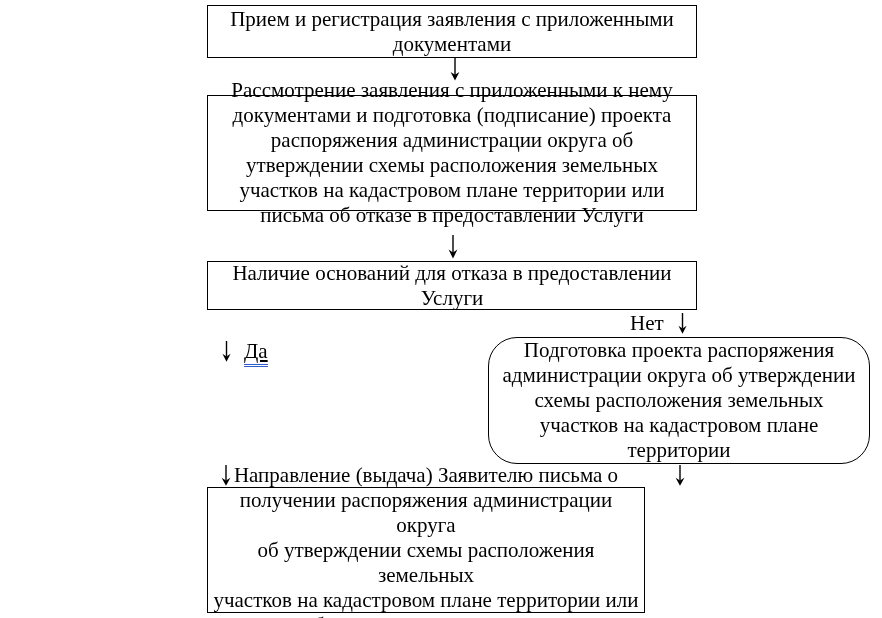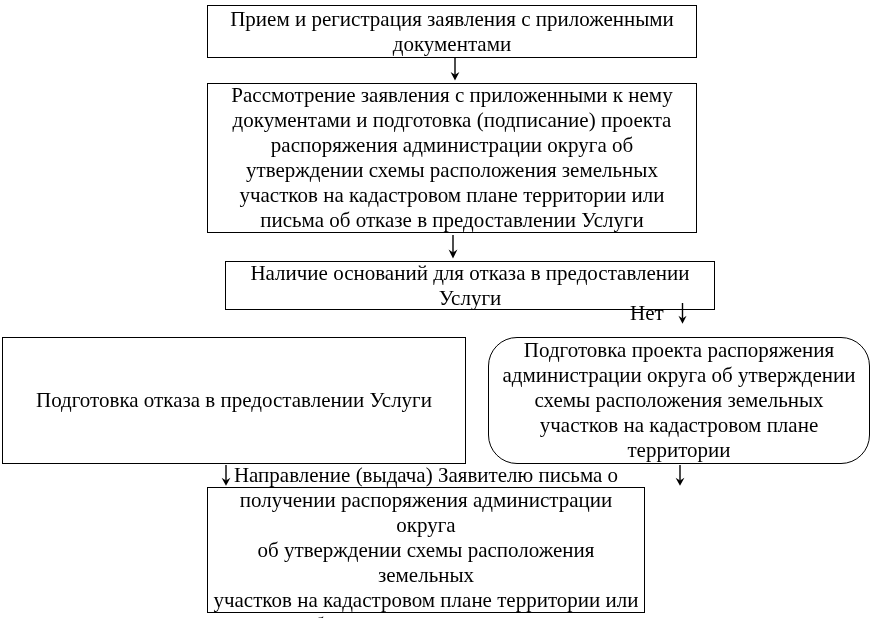--- a/index.html
+++ b/index.html
@@ -20,40 +20,40 @@
     border: 1.5px solid #000000;
     background: #ffffff;
     display: flex;
     align-items: center;
     justify-content: center;
     text-align: center;
     white-space: pre-line;
     padding: 0 2px;
   }
   .node-intake        { left: 207px; top: 5px;   width: 490px; height: 53px; }
-  .node-review        { left: 207px; top: 83px;  width: 490px; height: 150px; }
-  .node-decision      { left: 207px; top: 261px; width: 490px; height: 49px; margin-left: 18px; }
+  .node-review        { left: 207px; top: 95px;  width: 490px; height: 116px; }
+  .node-decision      { left: 207px; top: 261px; width: 490px; height: 49px; }
   .node-refusal       { left: 2px;   top: 337px; width: 464px; height: 127px; }
   .node-approval      { left: 488px; top: 337px; width: 382px; height: 127px; border-radius: 29px; }
   .node-result        { left: 207px; top: 487px; width: 438px; height: 126px; }
 
   .arrow { position: absolute; width: 14px; display: block; }
   .arrow-1 { left: 448px; top: 58px;  height: 23px; }
   .arrow-2 { left: 446px; top: 235px; height: 24px; }
   .arrow-left  { left: 219px; top: 465px; height: 21px; }
   .arrow-right { left: 673px; top: 465px; height: 21px; }
 
   .branch-label {
     position: absolute;
     display: flex;
     align-items: flex-start;
     height: 26px;
   }
   .branch-yes { left: 220px; top: 311px; gap: 11px; margin-top: 28px; }
-  .branch-no  { left: 630px; top: 301px; gap: 12px; }
+  .branch-no  { left: 630px; top: 311px; gap: 12px; }
   .branch-label .arrow-inline { width: 13px; height: 21px; margin-top: 2px; }
   .yes-text {
     text-decoration: underline;
     border-bottom: 3px double var(--accent);
     padding-bottom: 0px;
   }
 </style>
 </head>
 <body>
 
@@ -91,21 +91,20 @@
   </div>
 
   <div class="branch-label branch-no">
     <span>Нет</span>
     <svg class="arrow-inline" viewBox="0 0 14 24" preserveAspectRatio="none">
       <line x1="7" y1="0" x2="7" y2="18" stroke="#000" stroke-width="1.5"></line>
       <polygon points="2.6,14.5 7,23.6 11.4,14.5 7,17.6" fill="#000"></polygon>
     </svg>
   </div>
 
-  <div class="node node-refusal">Подготовка отказа в предоставлении Услуги</div>
 
   <div class="node node-approval">Подготовка проекта распоряжения
 администрации округа об утверждении
 схемы расположения земельных
 участков на кадастровом плане
 территории</div>
 
   <svg class="arrow arrow-left" viewBox="0 0 14 24" preserveAspectRatio="none">
     <line x1="7" y1="0" x2="7" y2="18" stroke="#000" stroke-width="1.4"></line>
     <polygon points="2.6,14.5 7,23.6 11.4,14.5 7,17.6" fill="#000"></polygon>

